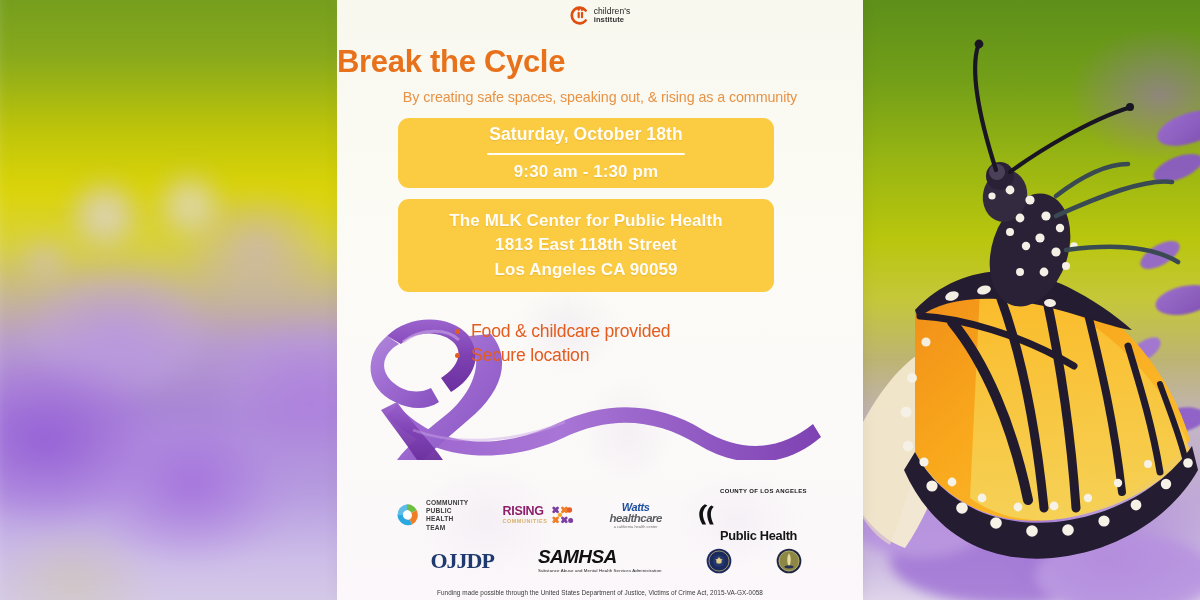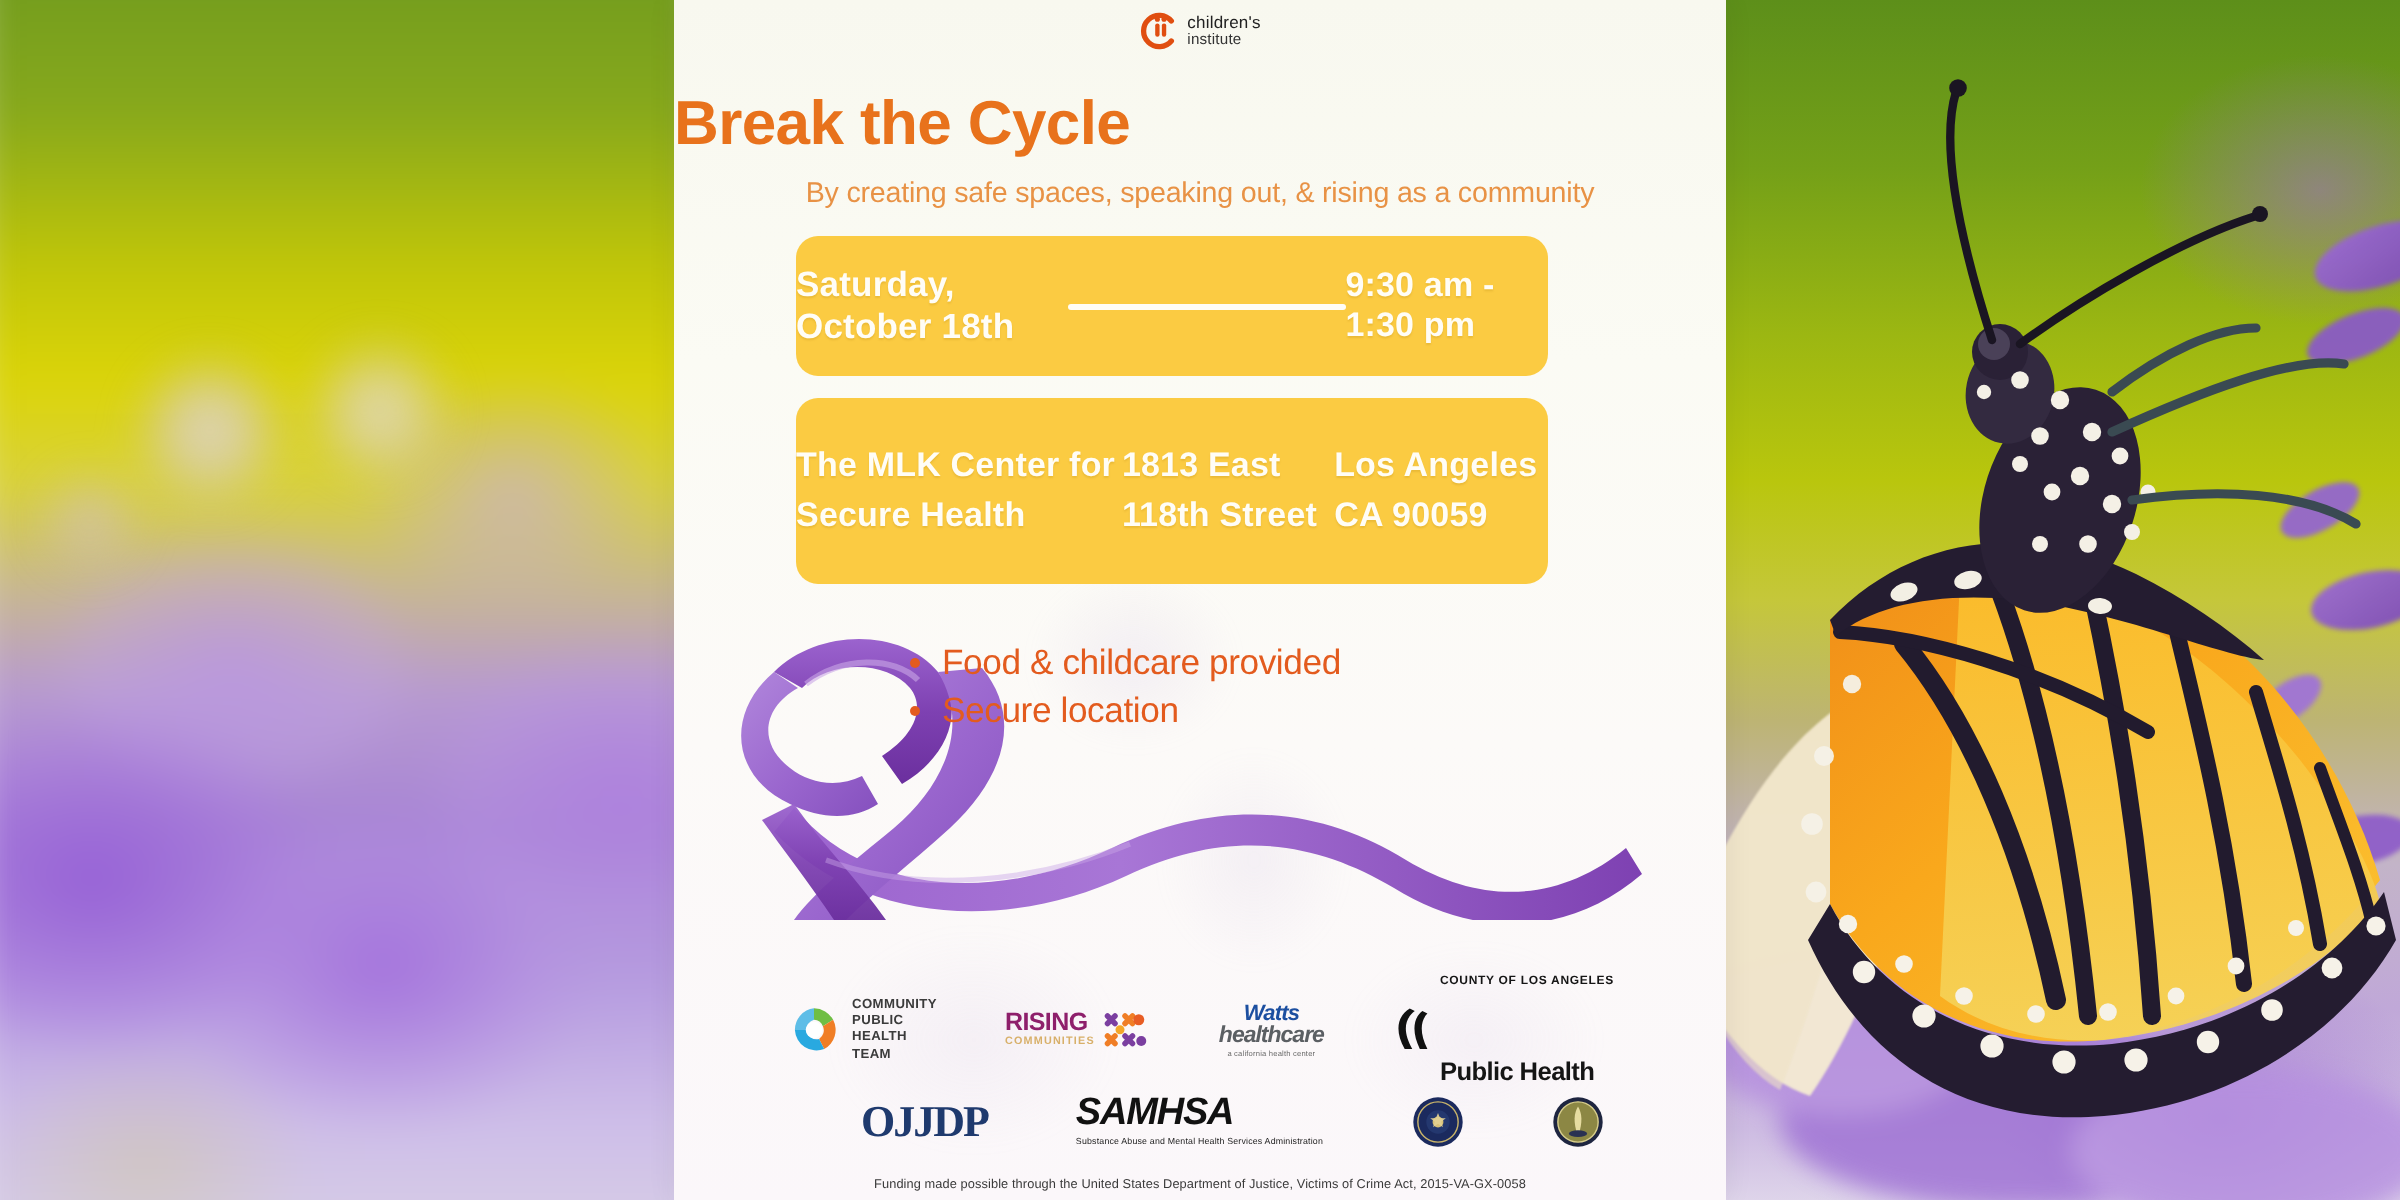--- a/index.html
+++ b/index.html
@@ -95,40 +95,40 @@
   .card-inner { position: relative; width:100%; height:100%; }
 
   
   .brand {
     position:absolute; top:6px; left:0; right:0;
     display:flex; align-items:center; justify-content:center; gap:5px;
   }
   .brand-mark { width:19px; height:19px; flex:0 0 19px; }
   .brand-text { line-height:1.02; }
   .brand-l1 { font-size:8.5px; font-weight:400; color:#222; letter-spacing:.1px; }
-  .brand-l2 { font-size:7.6px; font-weight:400; color:#333; letter-spacing:.1px; }
+  .brand-l2 { font-size:7.6px; font-weight:700; color:#333; letter-spacing:.1px; }
 
   
   .title {
     position:absolute; top:44px; left:0; right:0;
     font-size:31px; font-weight:700; letter-spacing:-.3px;
     color:#E8721C;
   }
   .subtitle {
     position:absolute; top:89px; left:0; right:0;
     text-align:center;
     font-size:14.3px; font-weight:400; color:#E89245;
     letter-spacing:-.1px;
   }
 
   
   .ybox {
     position:absolute; left:61px; width:376px;
     background:#FBCB42; border-radius:11px;
-    display:flex; flex-direction:row; align-items:center; justify-content:center;
+    display:flex; flex-direction:column; align-items:center; justify-content:center;
     color:#fffdf6;
     text-shadow: 0 1px 1px rgba(160,110,0,.18);
   }
   .ybox-date { top:118px; height:70px; }
   .ybox-venue { top:199px; height:93px; }
 
   .y-line1 { font-size:17.5px; font-weight:700; letter-spacing:.1px; }
   .y-rule { width:198px; height:2.5px; background:#fffdf6; margin:8px 0 7px; border-radius:2px; }
   .y-line2 { font-size:17px; font-weight:700; letter-spacing:.1px; }
   .v-row { font-size:17px; font-weight:700; letter-spacing:.1px; line-height:1.45; }
@@ -348,21 +348,21 @@
       <div class="title">Break the Cycle</div>
       <div class="subtitle">By creating safe spaces, speaking out, &amp; rising as a community</div>
 
       <div class="ybox ybox-date">
         <div class="y-line1">Saturday, October 18th</div>
         <div class="y-rule"></div>
         <div class="y-line2">9:30 am - 1:30 pm</div>
       </div>
 
       <div class="ybox ybox-venue">
-        <div class="v-row">The MLK Center for Secure Health</div>
+        <div class="v-row">The MLK Center for Public Health</div>
         <div class="v-row">1813 East 118th Street</div>
         <div class="v-row">Los Angeles CA 90059</div>
       </div>
 
       <div class="ribbon-wrap">
         <svg width="500" height="160" viewBox="0 0 500 160">
           <defs>
             <linearGradient id="rb1" x1="0" y1="0" x2="0" y2="1">
               <stop offset="0%" stop-color="#9B63CE"></stop>
               <stop offset="50%" stop-color="#7E41B2"></stop>

